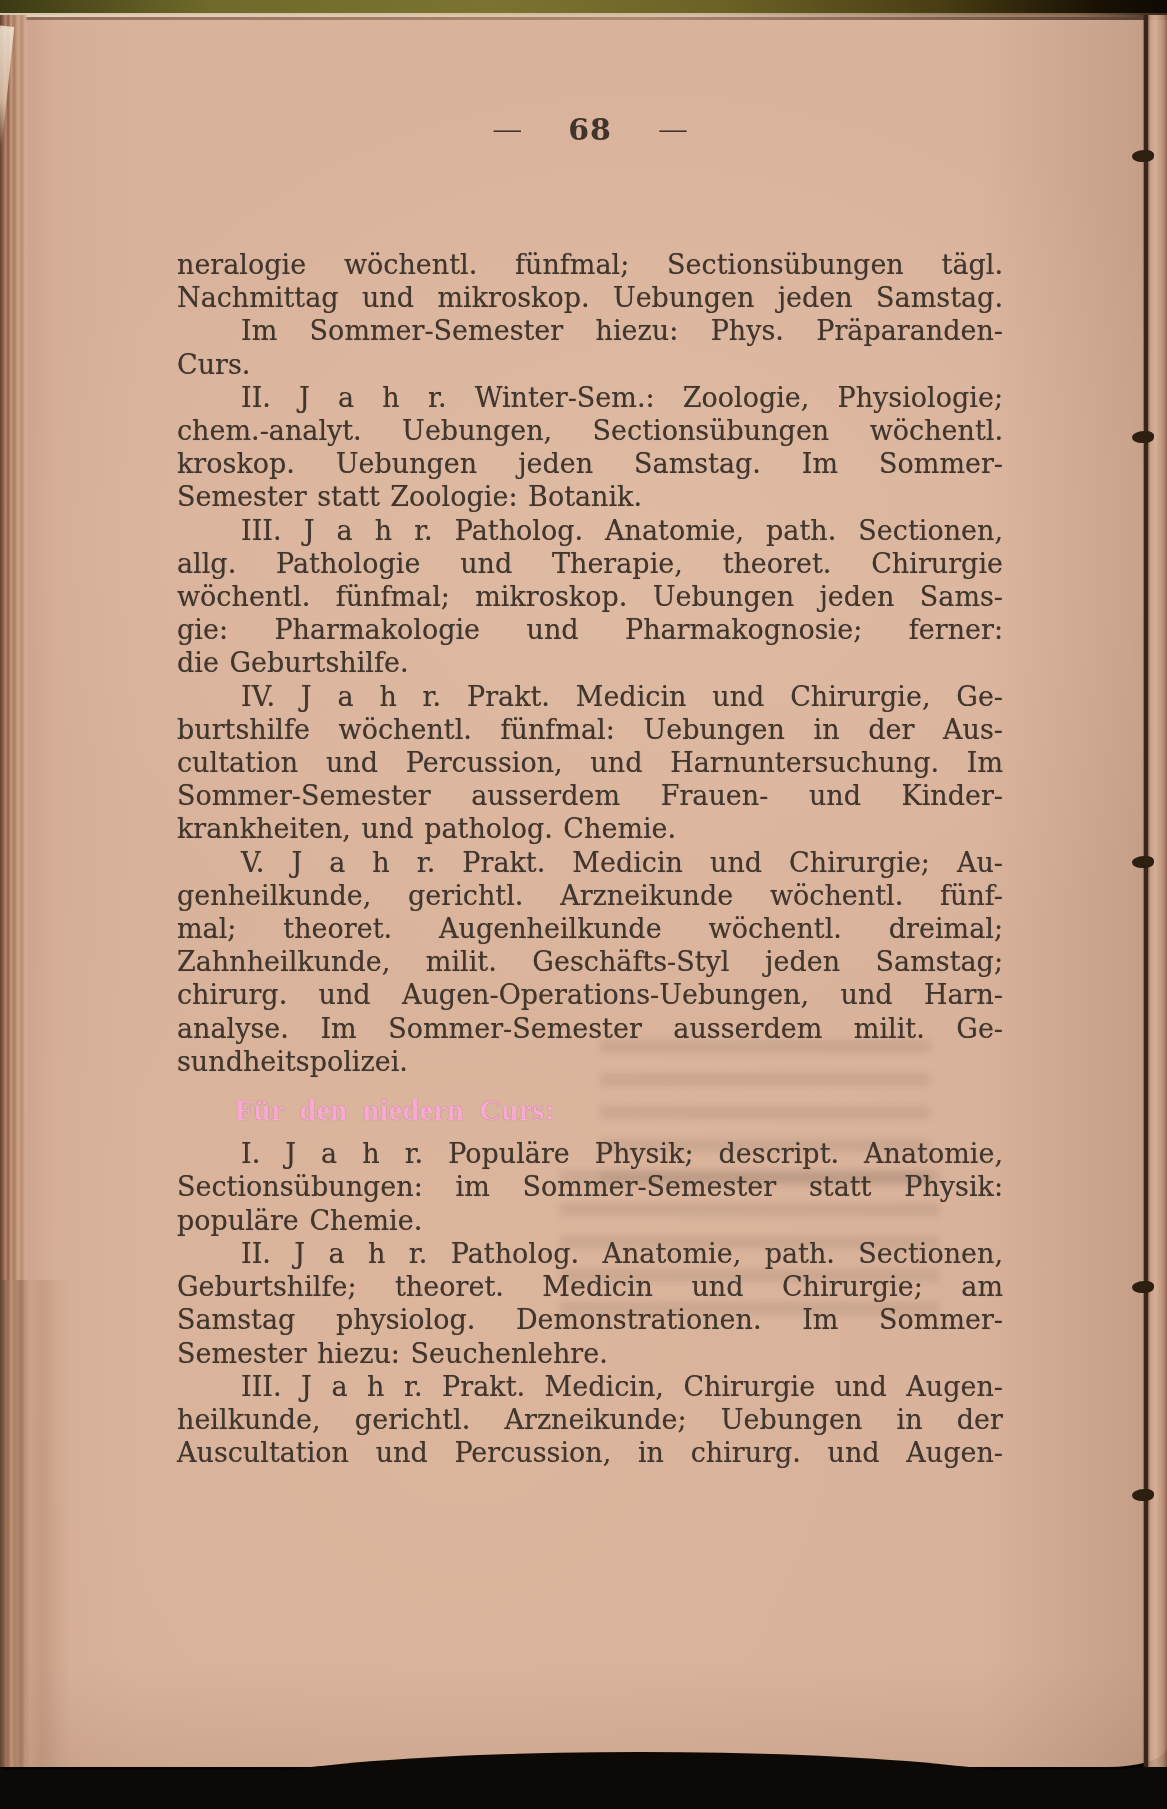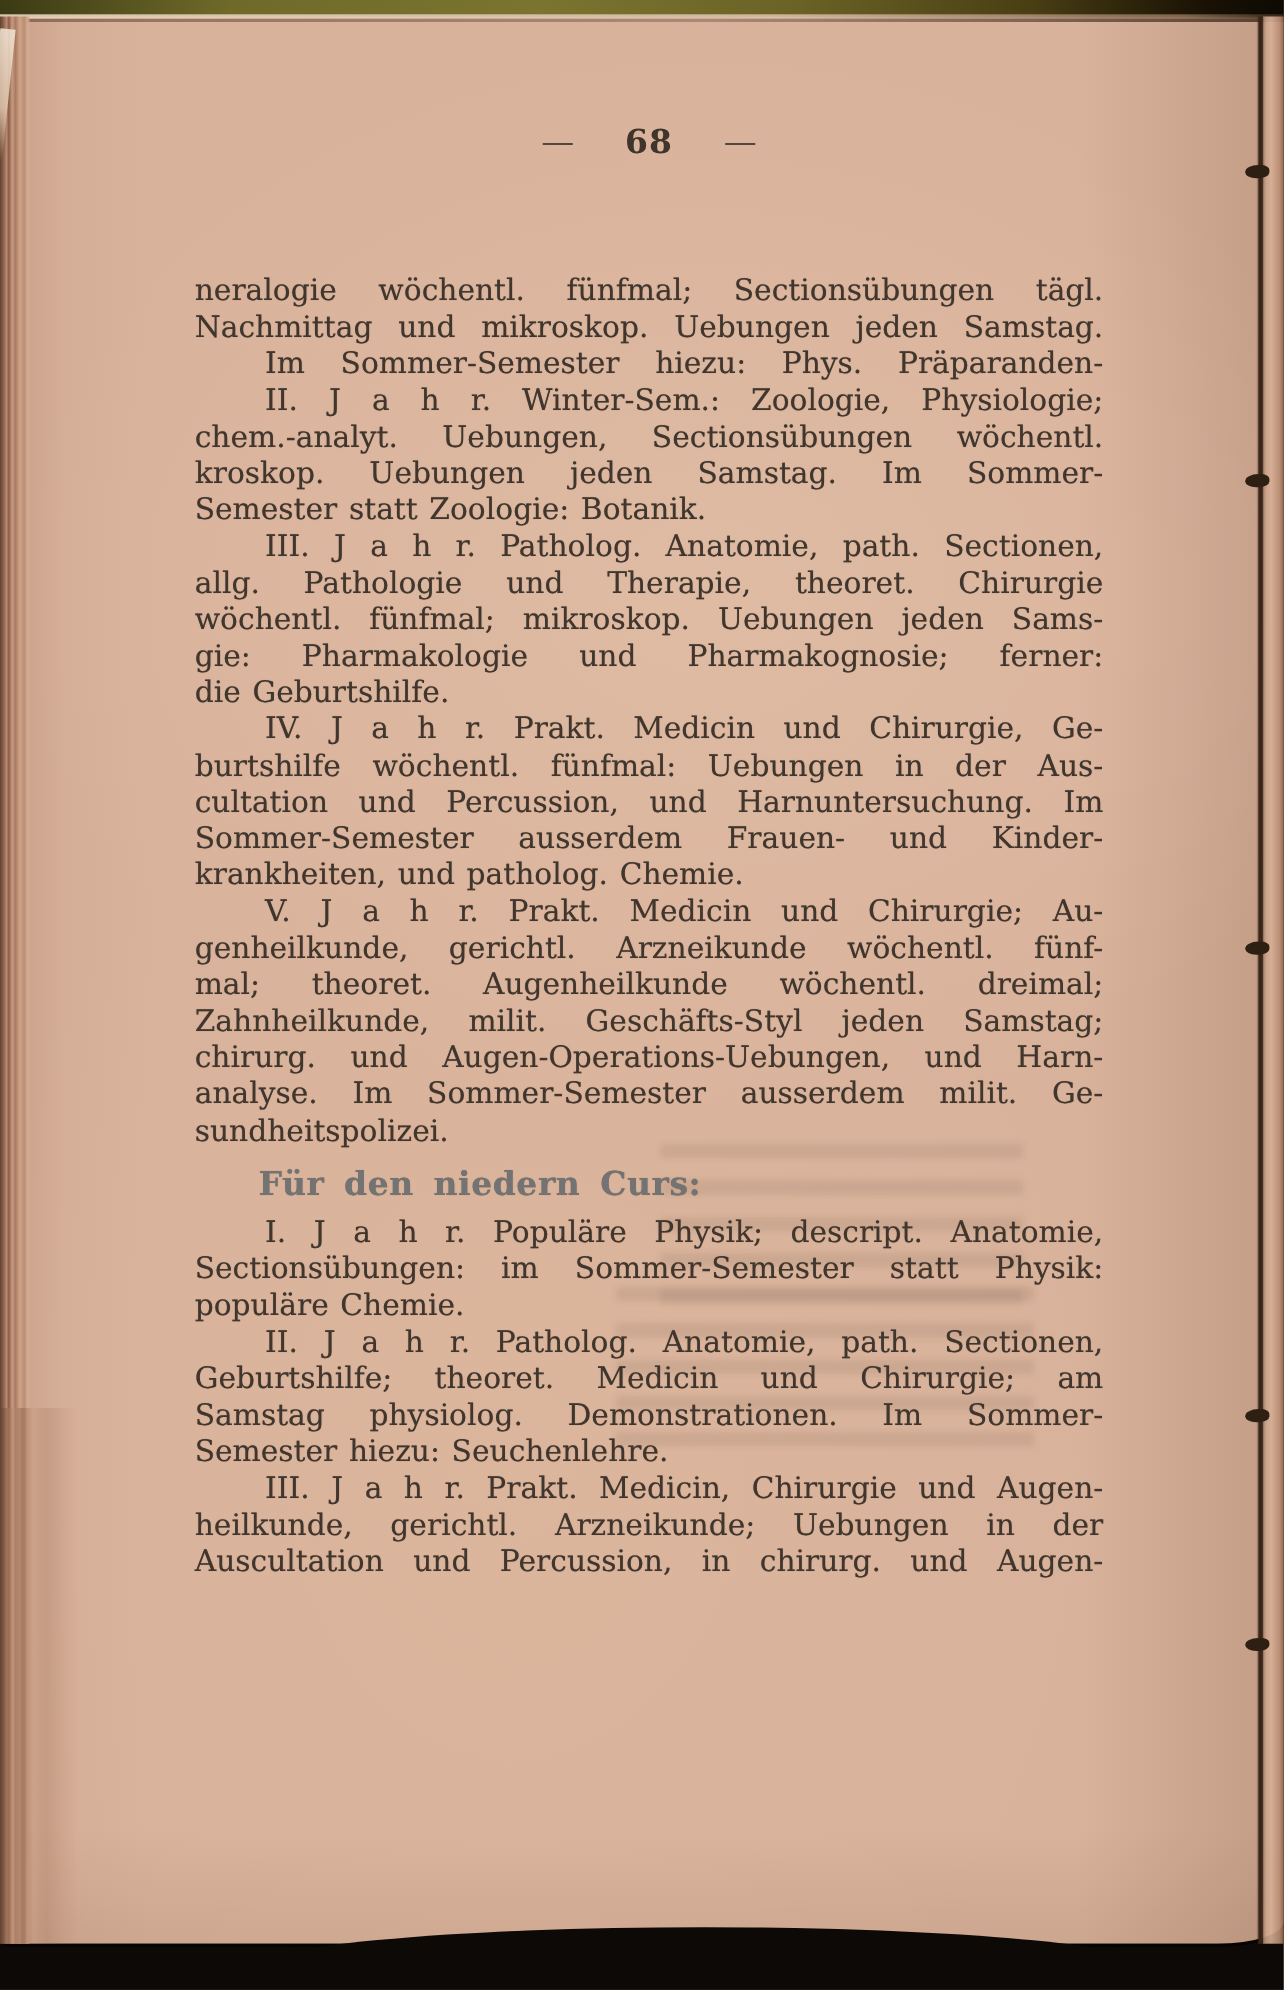--- a/index.html
+++ b/index.html
@@ -104,21 +104,22 @@
     word-spacing:2px;
     text-shadow:0 0 .7px rgba(64,54,45,.55);
     margin-top:40px;
   }
   .text-block .line{width:100%;text-align:left;white-space:normal;}
   .text-block .line.just{text-align:justify;text-align-last:justify;}
   .text-block .line.indent{padding-left:64px;box-sizing:border-box;}
   .text-block .heading{
     margin:15px 0 11px 58px;
     font-size:30px;font-weight:bold;letter-spacing:.5px;word-spacing:7px;
-    color:#737373;
+    color:#f9a8d4;
+    font-family:Liberation Serif, serif;
   }
 </style>
 </head>
 <body>
 
 <div class="cover-top"></div>
 <div class="paper"></div>
 <div class="paper-top-edge"></div>
 <div class="paper-top-shadow"></div>
 <div class="gutter"></div>
@@ -138,20 +139,21 @@
 <div class="pg-header">
   <span class="dash">—</span>
   <span class="num">68</span>
   <span class="dash">—</span>
 </div>
 
 <div class="text-block">
     <div class="line just">neralogie wöchentl. fünfmal; Sectionsübungen tägl.</div>
     <div class="line just">Nachmittag und mikroskop. Uebungen jeden Samstag.</div>
     <div class="line indent just">Im Sommer-Semester hiezu: Phys. Präparanden-</div>
+    <div class="line">Curs.</div>
     <div class="line indent just">II. J a h r. Winter-Sem.: Zoologie, Physiologie;</div>
     <div class="line just">chem.-analyt. Uebungen, Sectionsübungen wöchentl.</div>
     <div class="line just">kroskop. Uebungen jeden Samstag. Im Sommer-</div>
     <div class="line">Semester statt Zoologie: Botanik.</div>
     <div class="line indent just">III. J a h r. Patholog. Anatomie, path. Sectionen,</div>
     <div class="line just">allg. Pathologie und Therapie, theoret. Chirurgie</div>
     <div class="line just">wöchentl. fünfmal; mikroskop. Uebungen jeden Sams-</div>
     <div class="line just">gie: Pharmakologie und Pharmakognosie; ferner:</div>
     <div class="line">die Geburtshilfe.</div>
     <div class="line indent just">IV. J a h r. Prakt. Medicin und Chirurgie, Ge-</div>

